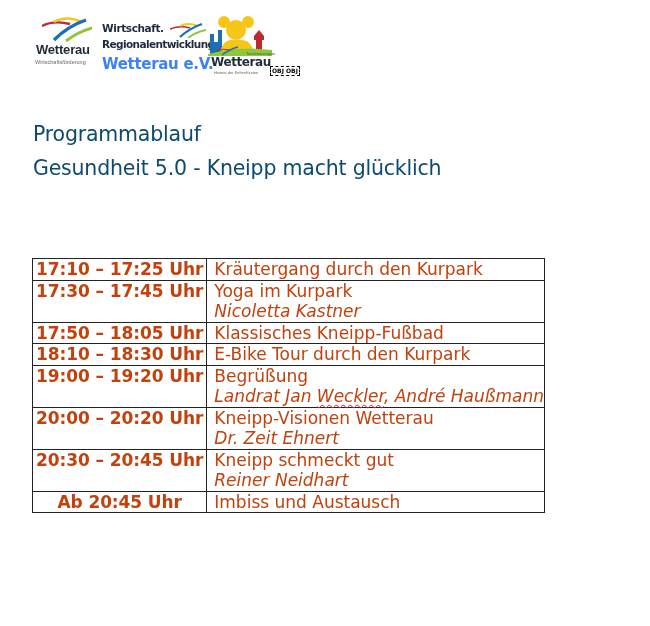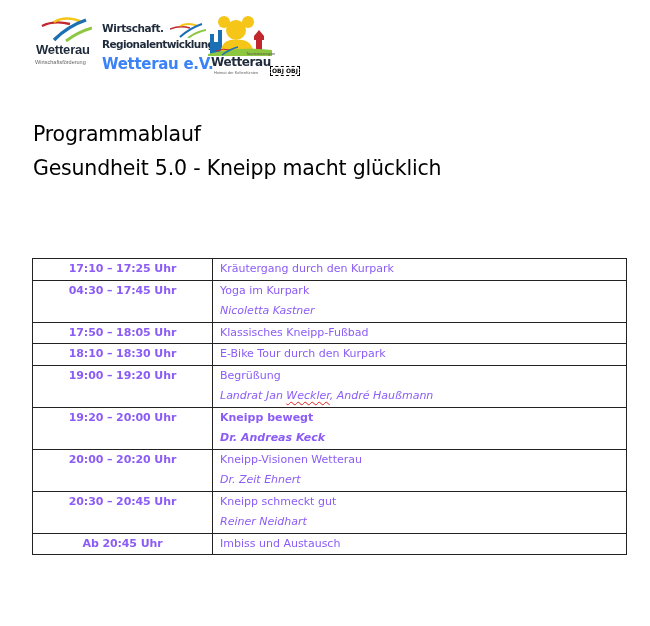--- a/index.html
+++ b/index.html
@@ -107,34 +107,34 @@
       font-family: "DejaVu Sans", sans-serif;
     }
     
     .title-block {
       position: absolute;
       left: 33px;
       top: 117px;
       font-family: "DejaVu Sans", sans-serif;
       font-size: 20.5px;
       line-height: 34px;
-      color: #000000;
+      color: #0c4a6e;
       letter-spacing: -0.2px;
     }
     .title-line { display: block; white-space: nowrap; }
     
     table.program {
       position: absolute;
       left: 32px;
       top: 258px;
-      width: 595px;
+      width: 513px;
       border-collapse: collapse;
       font-family: "DejaVu Sans", sans-serif;
-      font-size: 11px;
-      color: #8b5cf6;
+      font-size: 17px;
+      color: #c2410c;
     }
     table.program td {
       border: 1px solid #222;
       padding: 0;
       vertical-align: top;
     }
     td.time-cell {
       width: 179px;
       text-align: center;
       font-weight: bold;
@@ -221,21 +221,21 @@
     <tr>
       <td class="time-cell">
           <span class="line">17:10 – 17:25 Uhr</span>
         </td>
       <td class="desc-cell">
           <span class="line">Kräutergang durch den Kurpark</span>
         </td>
     </tr>
     <tr>
       <td class="time-cell">
-          <span class="line">04:30 – 17:45 Uhr</span>
+          <span class="line">17:30 – 17:45 Uhr</span>
         </td>
       <td class="desc-cell">
         <span class="line">Yoga im Kurpark</span>
         <span class="line speaker">Nicoletta Kastner</span>
       </td>
     </tr>
     <tr>
       <td class="time-cell">
           <span class="line">17:50 – 18:05 Uhr</span>
         </td>
@@ -255,29 +255,20 @@
       <td class="time-cell">
           <span class="line">19:00 – 19:20 Uhr</span>
         </td>
       <td class="desc-cell">
         <span class="line">Begrüßung</span>
         <span class="line speaker"><span>Landrat Jan </span><span class="spell">Weckler</span><span>, André Haußmann</span></span>
       </td>
     </tr>
     <tr>
       <td class="time-cell">
-          <span class="line">19:20 – 20:00 Uhr</span>
-        </td>
-      <td class="desc-cell">
-        <span class="line bold">Kneipp bewegt</span>
-        <span class="line bold speaker">Dr. Andreas Keck</span>
-      </td>
-    </tr>
-    <tr>
-      <td class="time-cell">
           <span class="line">20:00 – 20:20 Uhr</span>
         </td>
       <td class="desc-cell">
         <span class="line">Kneipp-Visionen Wetterau</span>
         <span class="line speaker">Dr. Zeit Ehnert</span>
       </td>
     </tr>
     <tr>
       <td class="time-cell">
           <span class="line">20:30 – 20:45 Uhr</span>

